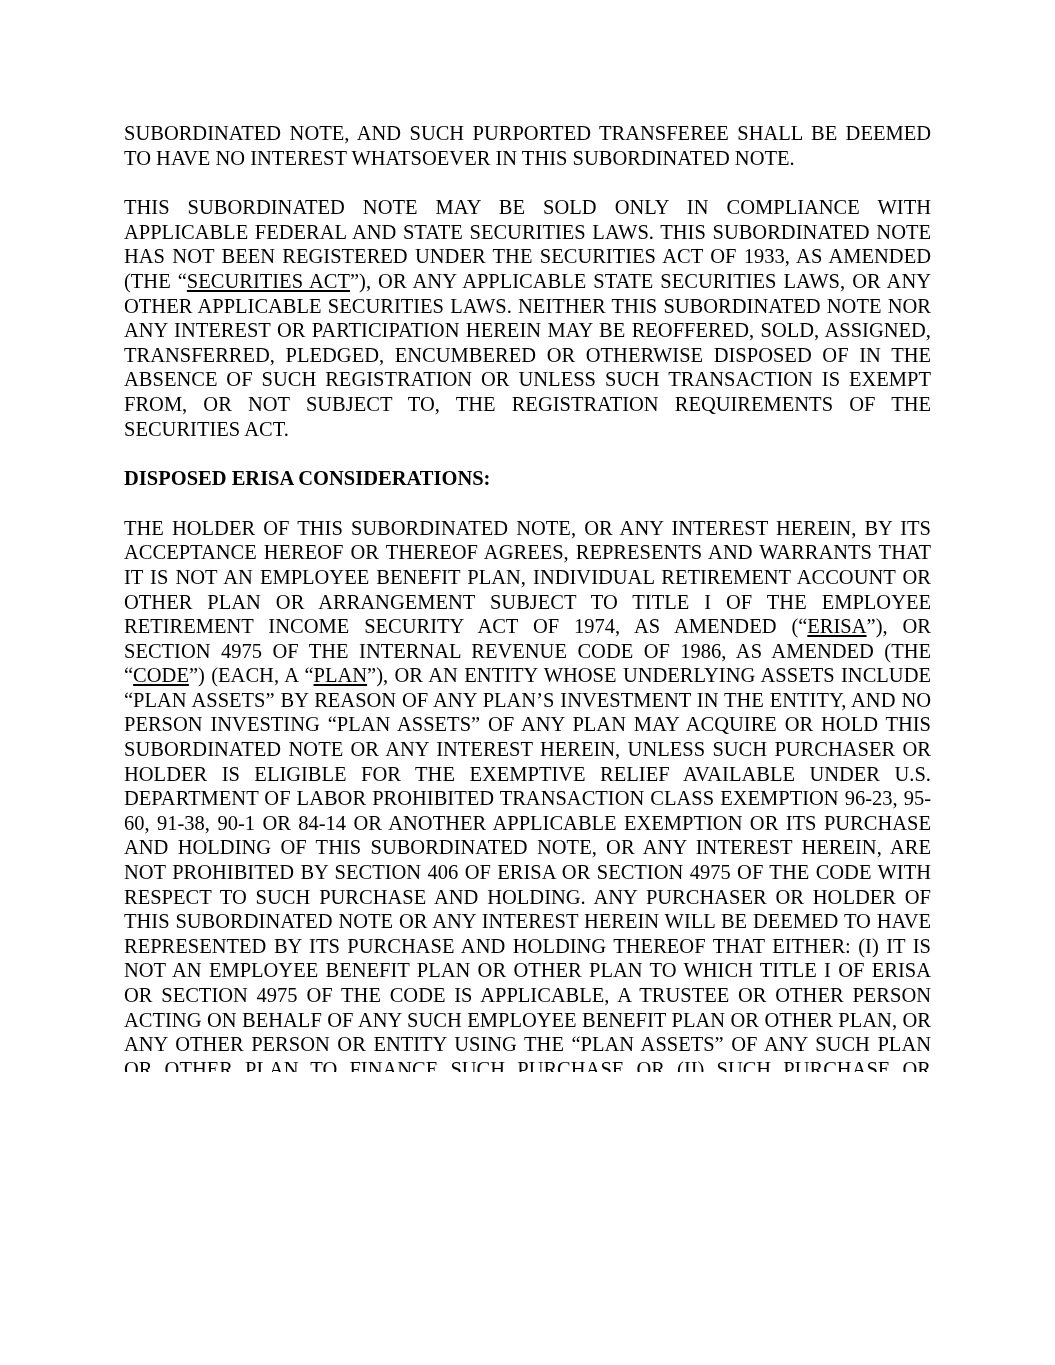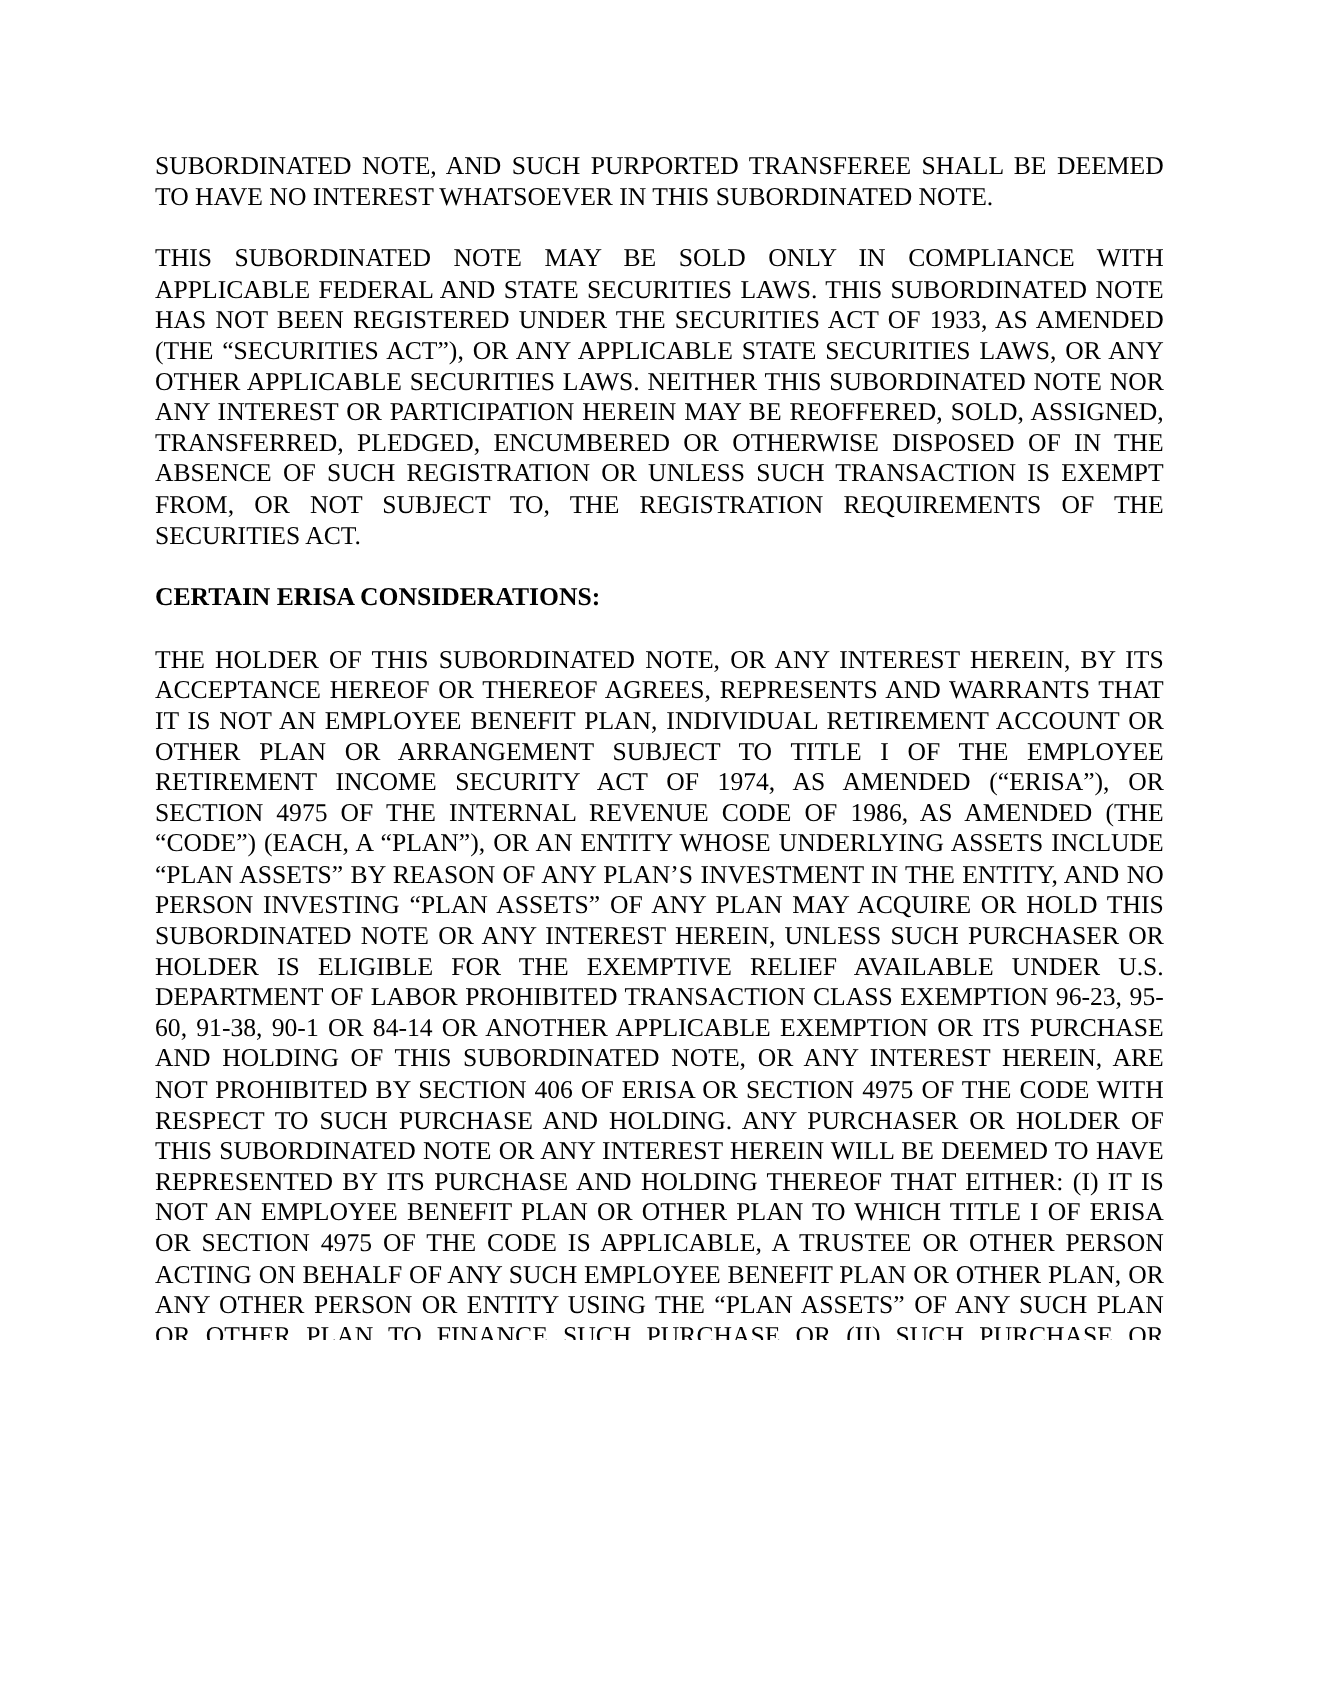--- a/index.html
+++ b/index.html
@@ -27,28 +27,29 @@
   .page p.heading {
     text-align: left;
     font-weight: bold;
   }
   .page p.bold-para {
     font-weight: bold;
     text-align: justify;
     text-align-last: justify;
   }
   .run-underline {
+    text-decoration: underline;
   }
   .run-bold {
     font-weight: bold;
   }
 </style>
 </head>
 <body>
 
 <div class="page">
   <div id="doc-body">
       <p><span>SUBORDINATED NOTE, AND SUCH PURPORTED TRANSFEREE SHALL BE DEEMED TO HAVE NO INTEREST WHATSOEVER IN THIS SUBORDINATED NOTE.</span></p>
       <p><span>THIS SUBORDINATED NOTE MAY BE SOLD ONLY IN COMPLIANCE WITH APPLICABLE FEDERAL AND STATE SECURITIES LAWS. THIS SUBORDINATED NOTE HAS NOT BEEN REGISTERED UNDER THE SECURITIES ACT OF 1933, AS AMENDED (THE “</span><span class="run-underline">SECURITIES ACT</span><span>”), OR ANY APPLICABLE STATE SECURITIES LAWS, OR ANY OTHER APPLICABLE SECURITIES LAWS. NEITHER THIS SUBORDINATED NOTE NOR ANY INTEREST OR PARTICIPATION HEREIN MAY BE REOFFERED, SOLD, ASSIGNED, TRANSFERRED, PLEDGED, ENCUMBERED OR OTHERWISE DISPOSED OF IN THE ABSENCE OF SUCH REGISTRATION OR UNLESS SUCH TRANSACTION IS EXEMPT FROM, OR NOT SUBJECT TO, THE REGISTRATION REQUIREMENTS OF THE SECURITIES ACT.</span></p>
-      <p class="heading"><span class="run-bold">CERTAIN ERISA CONSIDERATIONS:</span></p>
+      <p class="heading"><span class="run-bold">DISPOSED ERISA CONSIDERATIONS:</span></p>
       <p><span>THE HOLDER OF THIS SUBORDINATED NOTE, OR ANY INTEREST HEREIN, BY ITS ACCEPTANCE HEREOF OR THEREOF AGREES, REPRESENTS AND WARRANTS THAT IT IS NOT AN EMPLOYEE BENEFIT PLAN, INDIVIDUAL RETIREMENT ACCOUNT OR OTHER PLAN OR ARRANGEMENT SUBJECT TO TITLE I OF THE EMPLOYEE RETIREMENT INCOME SECURITY ACT OF 1974, AS AMENDED (“</span><span class="run-underline">ERISA</span><span>”), OR SECTION 4975 OF THE INTERNAL REVENUE CODE OF 1986, AS AMENDED (THE “</span><span class="run-underline">CODE</span><span>”) (EACH, A “</span><span class="run-underline">PLAN</span><span>”), OR AN ENTITY WHOSE UNDERLYING ASSETS INCLUDE “PLAN ASSETS” BY REASON OF ANY PLAN’S INVESTMENT IN THE ENTITY, AND NO PERSON INVESTING “PLAN ASSETS” OF ANY PLAN MAY ACQUIRE OR HOLD THIS SUBORDINATED NOTE OR ANY INTEREST HEREIN, UNLESS SUCH PURCHASER OR HOLDER IS ELIGIBLE FOR THE EXEMPTIVE RELIEF AVAILABLE UNDER U.S. DEPARTMENT OF LABOR PROHIBITED TRANSACTION CLASS EXEMPTION 96-23, 95-60, 91-38, 90-1 OR 84-14 OR ANOTHER APPLICABLE EXEMPTION OR ITS PURCHASE AND HOLDING OF THIS SUBORDINATED NOTE, OR ANY INTEREST HEREIN, ARE NOT PROHIBITED BY SECTION 406 OF ERISA OR SECTION 4975 OF THE CODE WITH RESPECT TO SUCH PURCHASE AND HOLDING.  ANY PURCHASER OR HOLDER OF THIS SUBORDINATED NOTE OR ANY INTEREST HEREIN WILL BE DEEMED TO HAVE REPRESENTED BY ITS PURCHASE AND HOLDING THEREOF THAT EITHER: (I) IT IS NOT AN EMPLOYEE BENEFIT PLAN OR OTHER PLAN TO WHICH TITLE I OF ERISA OR SECTION 4975 OF THE CODE IS APPLICABLE, A TRUSTEE OR OTHER PERSON ACTING ON BEHALF OF ANY SUCH EMPLOYEE BENEFIT PLAN OR OTHER PLAN, OR ANY OTHER PERSON OR ENTITY USING THE “PLAN ASSETS” OF ANY SUCH PLAN OR OTHER PLAN TO FINANCE SUCH PURCHASE OR (II) SUCH PURCHASE OR HOLDING WILL NOT RESULT IN A PROHIBITED TRANSACTION UNDER SECTION 406 OF ERISA OR SECTION 4975 OF THE CODE FOR WHICH FULL EXEMPTIVE RELIEF IS NOT AVAILABLE UNDER APPLICABLE STATUTORY OR ADMINISTRATIVE EXEMPTION.</span></p>
     </div>
 </div>
 
 </body></html>

